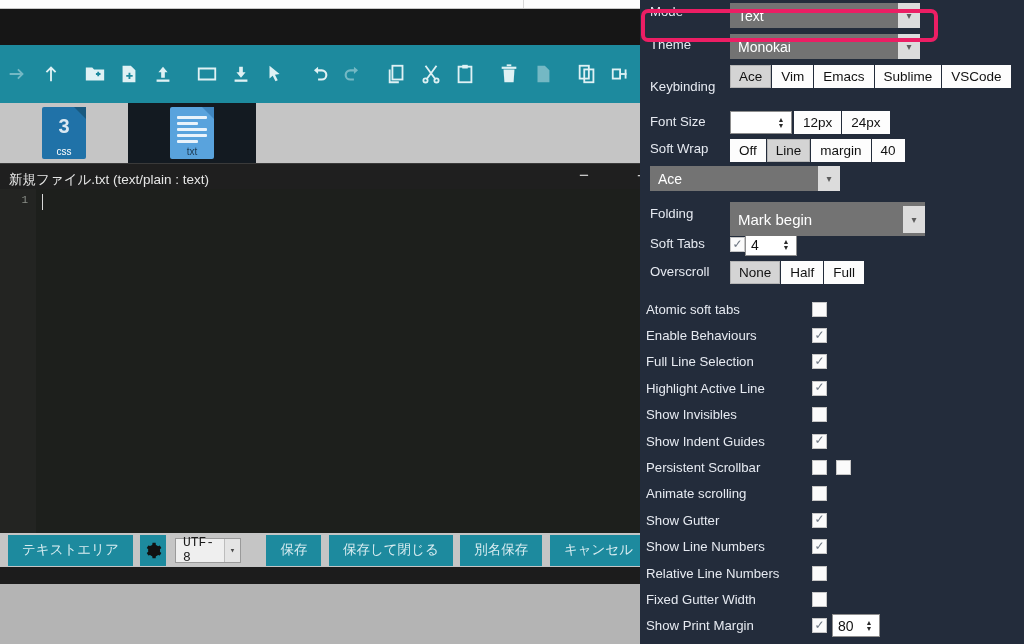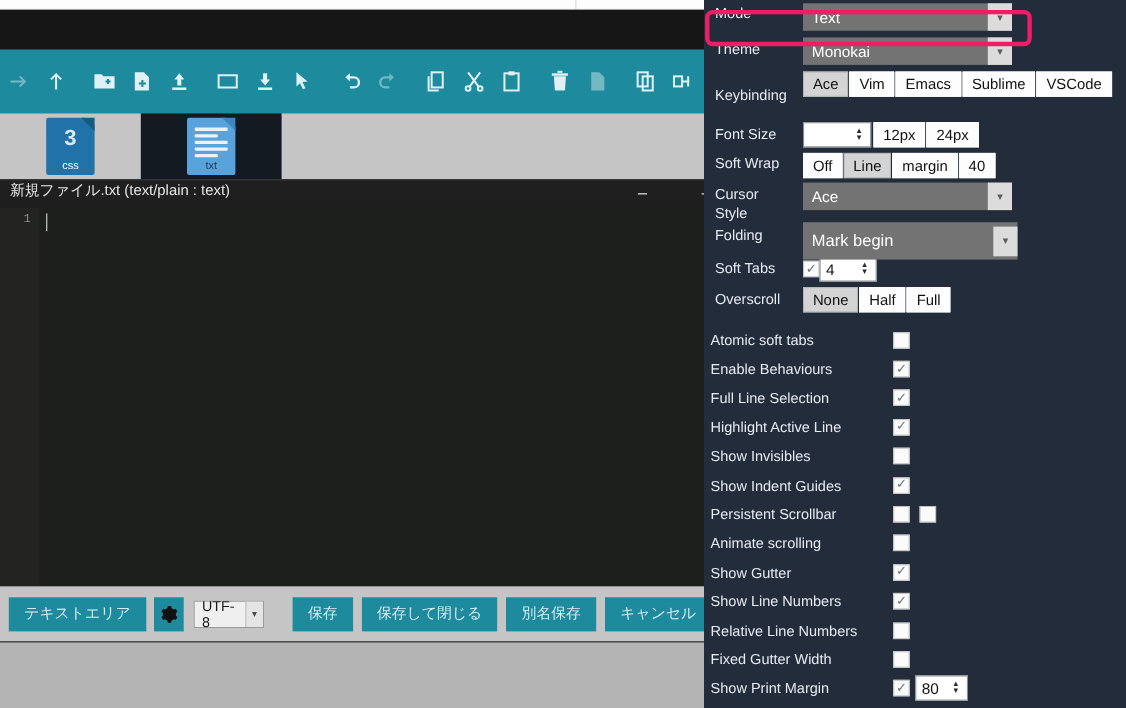--- a/index.html
+++ b/index.html
@@ -92,21 +92,21 @@
   .ic-txt .flabel { color: #1d3a52; }
 
   .txt-lines { position: absolute; left: 7px; top: 9px; width: 30px; }
   .txt-lines i { display: block; height: 3px; background: #e9f3fb; margin-bottom: 3px; border-radius: 1px; }
   .txt-lines i.s { width: 70%; }
 
   
   .filebar {
     position: absolute; left: 0; top: 154px; width: 655px; height: 26px;
     background: #1f1f1f;
-    display: flex; align-items: flex-start;
+    display: flex; align-items: flex-end;
     border-top: 1px solid #3a3a3a;
     gap: 32px;
   }
   .filebar .fname {
     color: #e6e6e6; font-size: 13.5px; padding-left: 9px;
     white-space: nowrap;
   }
   .filebar .spacer { flex: 1; }
   .zoom-btn {
     width: 26px; height: 26px; color: #cfcfcf; font-size: 17px;
@@ -127,36 +127,36 @@
     text-align: right; padding-right: 8px;
   }
   .ace-content { flex: 1; position: relative; padding-top: 5px; }
   .caret {
     position: absolute; left: 6px; top: 5px; width: 1px; height: 16px;
     background: #d8d8d8;
   }
 
   
   .bottombar {
-    position: absolute; left: 0; top: 524px; width: 655px; height: 50px;
+    position: absolute; left: 0; top: 524px; width: 655px; height: 34px;
     background: #c5c5c5;
     display: flex; align-items: center; padding: 0 8px;
   }
   .bbtn {
     height: 31px; background: #1d8a9e; color: #d9edf1;
     border: none; font-size: 13.5px;
     display: flex; align-items: center; justify-content: center;
     padding: 0 14px; white-space: nowrap;
     font-family: "Liberation Sans", sans-serif;
   }
   .bbtn.gear { padding: 0; width: 44px; color: #111; }
   .enc-select {
     height: 25px; background: #efefef; border: 1px solid #9a9a9a;
     display: flex; align-items: center; font-size: 13px; color: #1a1a1a;
-    margin-left: 9px; margin-right: 9px;
+    margin-left: 9px; margin-right: 9px; font-family: Liberation Mono, monospace;
   }
   .enc-select .val { padding: 0 7px; }
   .enc-select .chev {
     width: 19px; height: 23px; border-left: 1px solid #bdbdbd;
     background: #e4e4e4;
     display: flex; align-items: center; justify-content: center;
     color: #4a4a4a; font-size: 9px;
   }
   .bsp { width: 13px; }
   .bsp-lg { width: 28px; }
@@ -519,21 +519,20 @@
       <div class="lbl">Soft Wrap</div>
       <div class="ctl" style="padding-top:2px" id="sw-opts">
           <div class="seg">Off</div>
           <div class="seg on">Line</div>
           <div class="seg">margin</div>
           <div class="seg">40</div>
         </div>
     </div>
 
     <div class="srow" style="height:37px">
-      <div class="lbl" style="line-height:1.25">Cursor<br>Style</div>
       <div class="ctl" style="padding-top:1px">
         <div class="sel">
           <span class="v">Ace</span>
           <span class="c">▾</span>
         </div>
       </div>
     </div>
 
     <div class="srow" style="height:30px">
       <div class="lbl">Folding</div>

